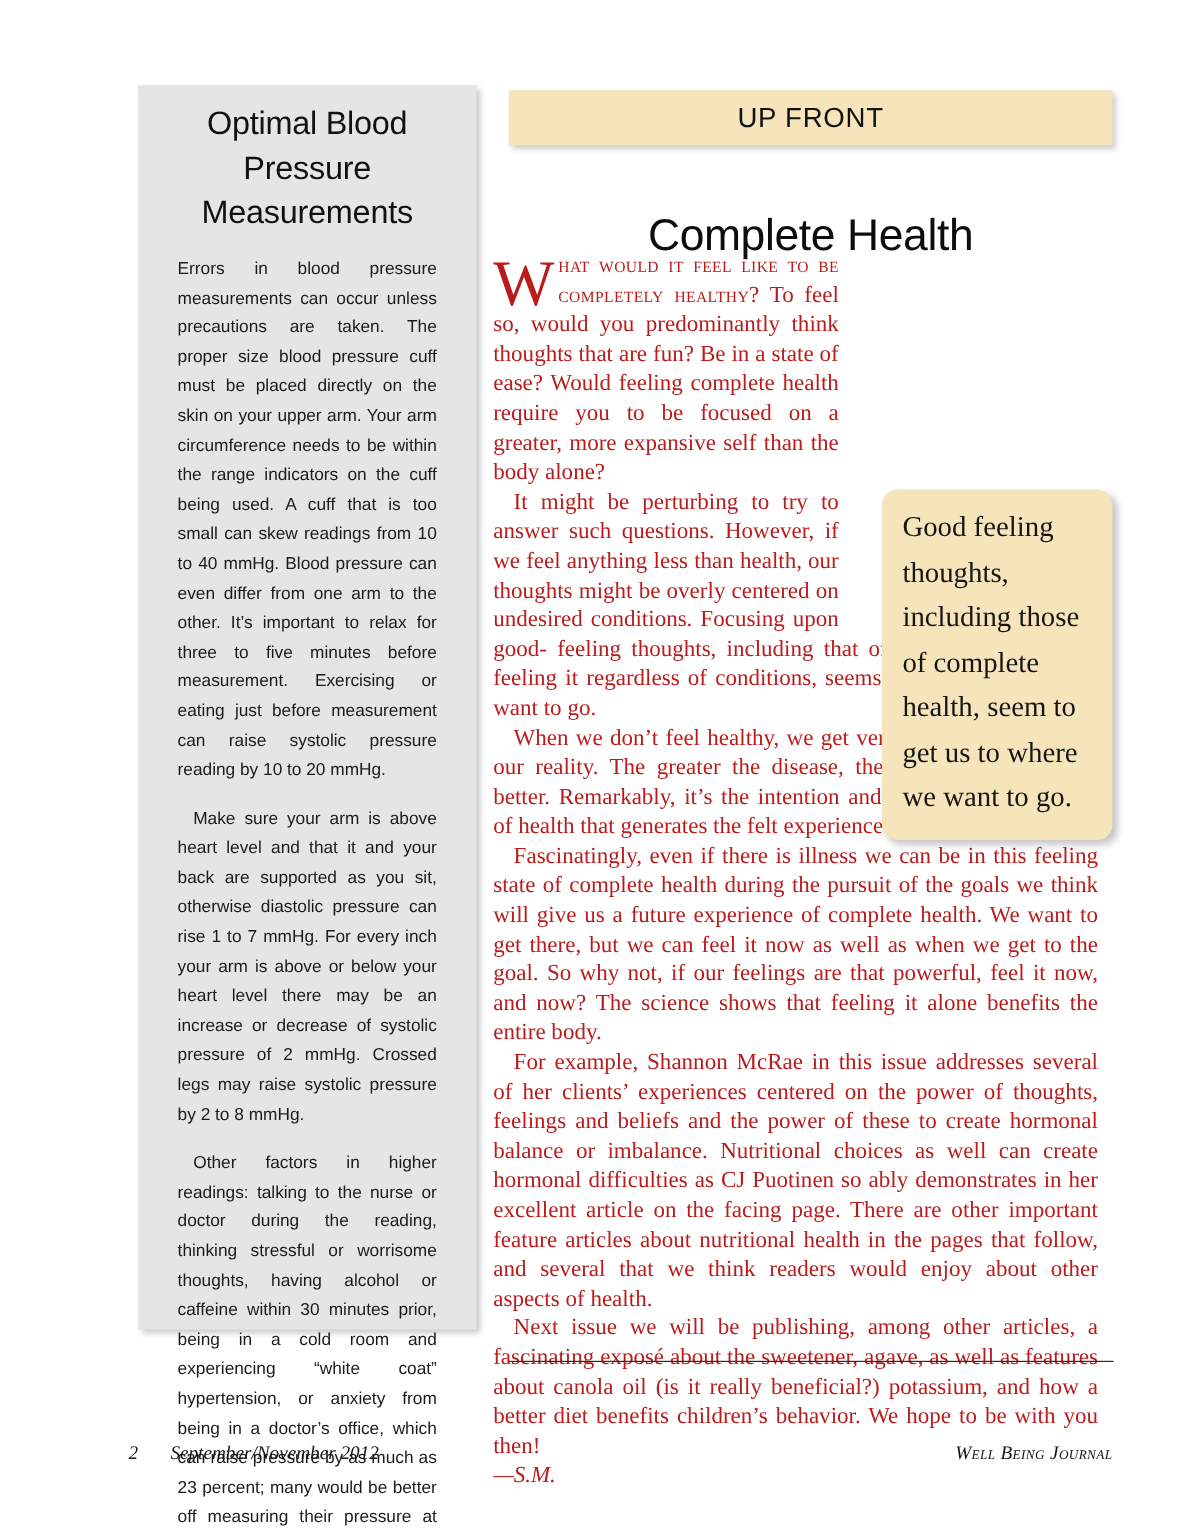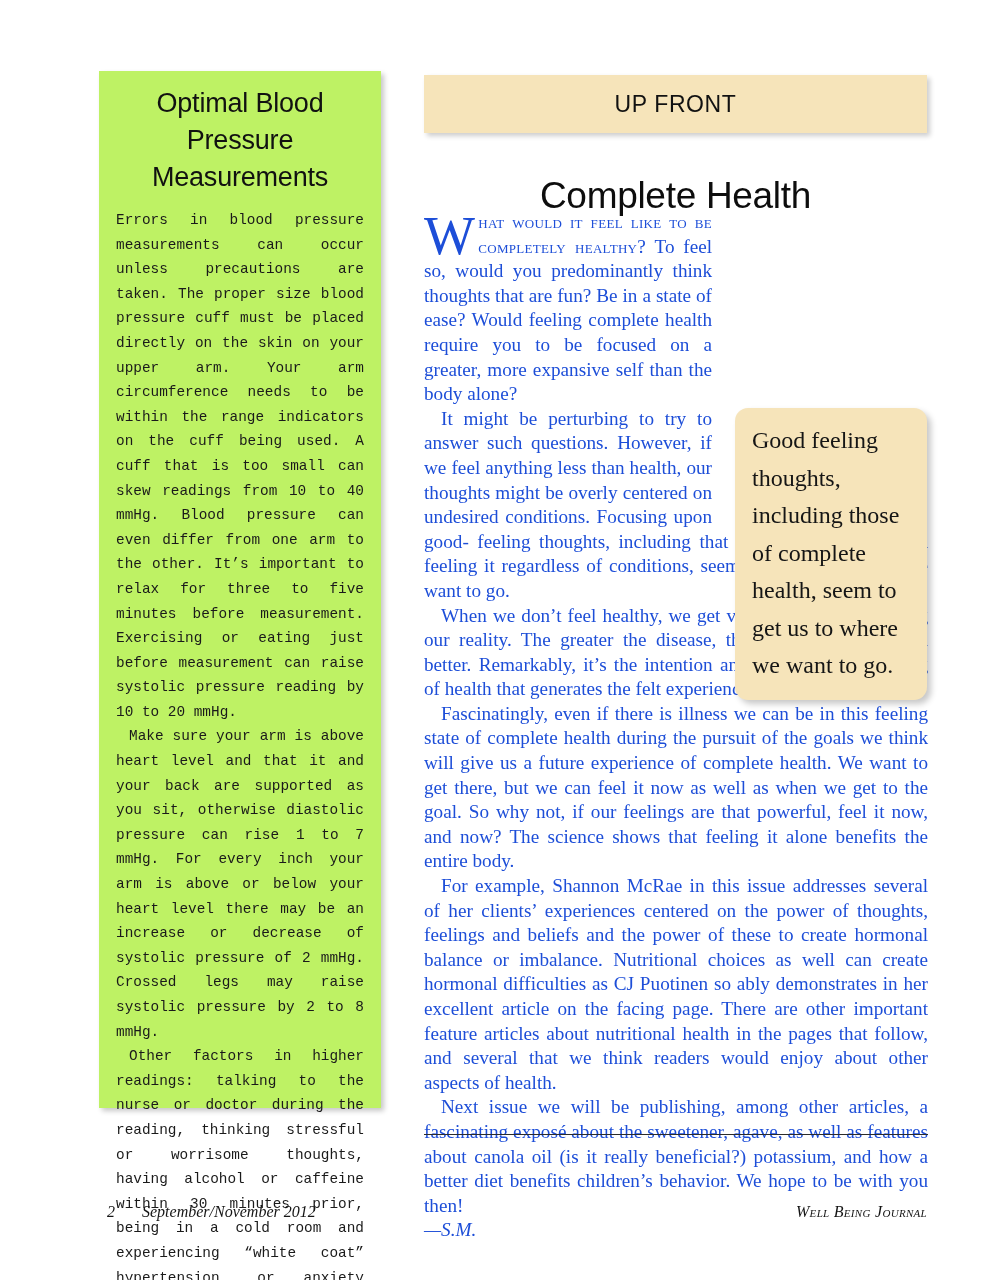--- a/index.html
+++ b/index.html
@@ -19,46 +19,46 @@
   
   .page {
     position: absolute;
     inset: 0;
     background: #ffffff;
   }
 
   
   .sidebar-box {
     position: absolute;
-    left: 99px;
+    left: 115px;
     top: 71px;
     width: 282px;
     height: 1037px;
-    background: #bef264;
+    background: #e5e5e5;
     box-shadow: 3px 3px 5px rgba(0,0,0,0.22);
     box-sizing: border-box;
     padding: 14px 17px 12px 17px;
   }
   .sidebar-title {
     font-family: "Liberation Sans", sans-serif;
     font-size: 27px;
     line-height: 37px;
     text-align: center;
     color: #111;
     font-weight: 400;
     margin: 0 0 12px 0;
     letter-spacing: -0.2px;
   }
   .sidebar-p {
-    font-family: Liberation Mono, monospace;
+    font-family: Liberation Sans, sans-serif;
     font-size: 14.4px;
     line-height: 24.6px;
     text-align: justify;
     text-justify: inter-word;
-    margin: 0;
+    margin: 16px;
     color: #1a1a1a;
   }
   .sidebar-p + .sidebar-p {
     text-indent: 13px;
   }
   .sidebar-source {
     font-family: "Liberation Sans", sans-serif;
     font-size: 14.4px;
     line-height: 24.6px;
     text-align: justify;
@@ -66,21 +66,21 @@
     color: #1a1a1a;
   }
   .sidebar-source i { font-style: italic; }
 
   
   .banner {
     position: absolute;
     left: 424px;
     top: 75px;
     width: 503px;
-    height: 58px;
+    height: 46px;
     background: #f6e4ba;
     box-shadow: 3px 3px 5px rgba(0,0,0,0.20);
     display: flex;
     align-items: center;
     justify-content: center;
   }
   .banner-label {
     font-family: "Liberation Sans", sans-serif;
     font-size: 23px;
     letter-spacing: 0.6px;
@@ -98,27 +98,27 @@
     font-size: 37px;
     line-height: 45px;
     color: #0d0d0d;
     font-weight: 400;
     letter-spacing: -0.3px;
   }
 
   
   .article {
     position: absolute;
-    left: 424px;
+    left: 411px;
     top: 210px;
     width: 504px;
     font-family: "Liberation Serif", serif;
     font-size: 19.2px;
     line-height: 24.6px;
-    color: #1d4ed8;
+    color: #b91c1c;
     text-align: justify;
   }
   .article p {
     margin: 0;
     text-align: justify;
     text-justify: inter-word;
   }
   .article p.indent { text-indent: 17px; }
 
   

